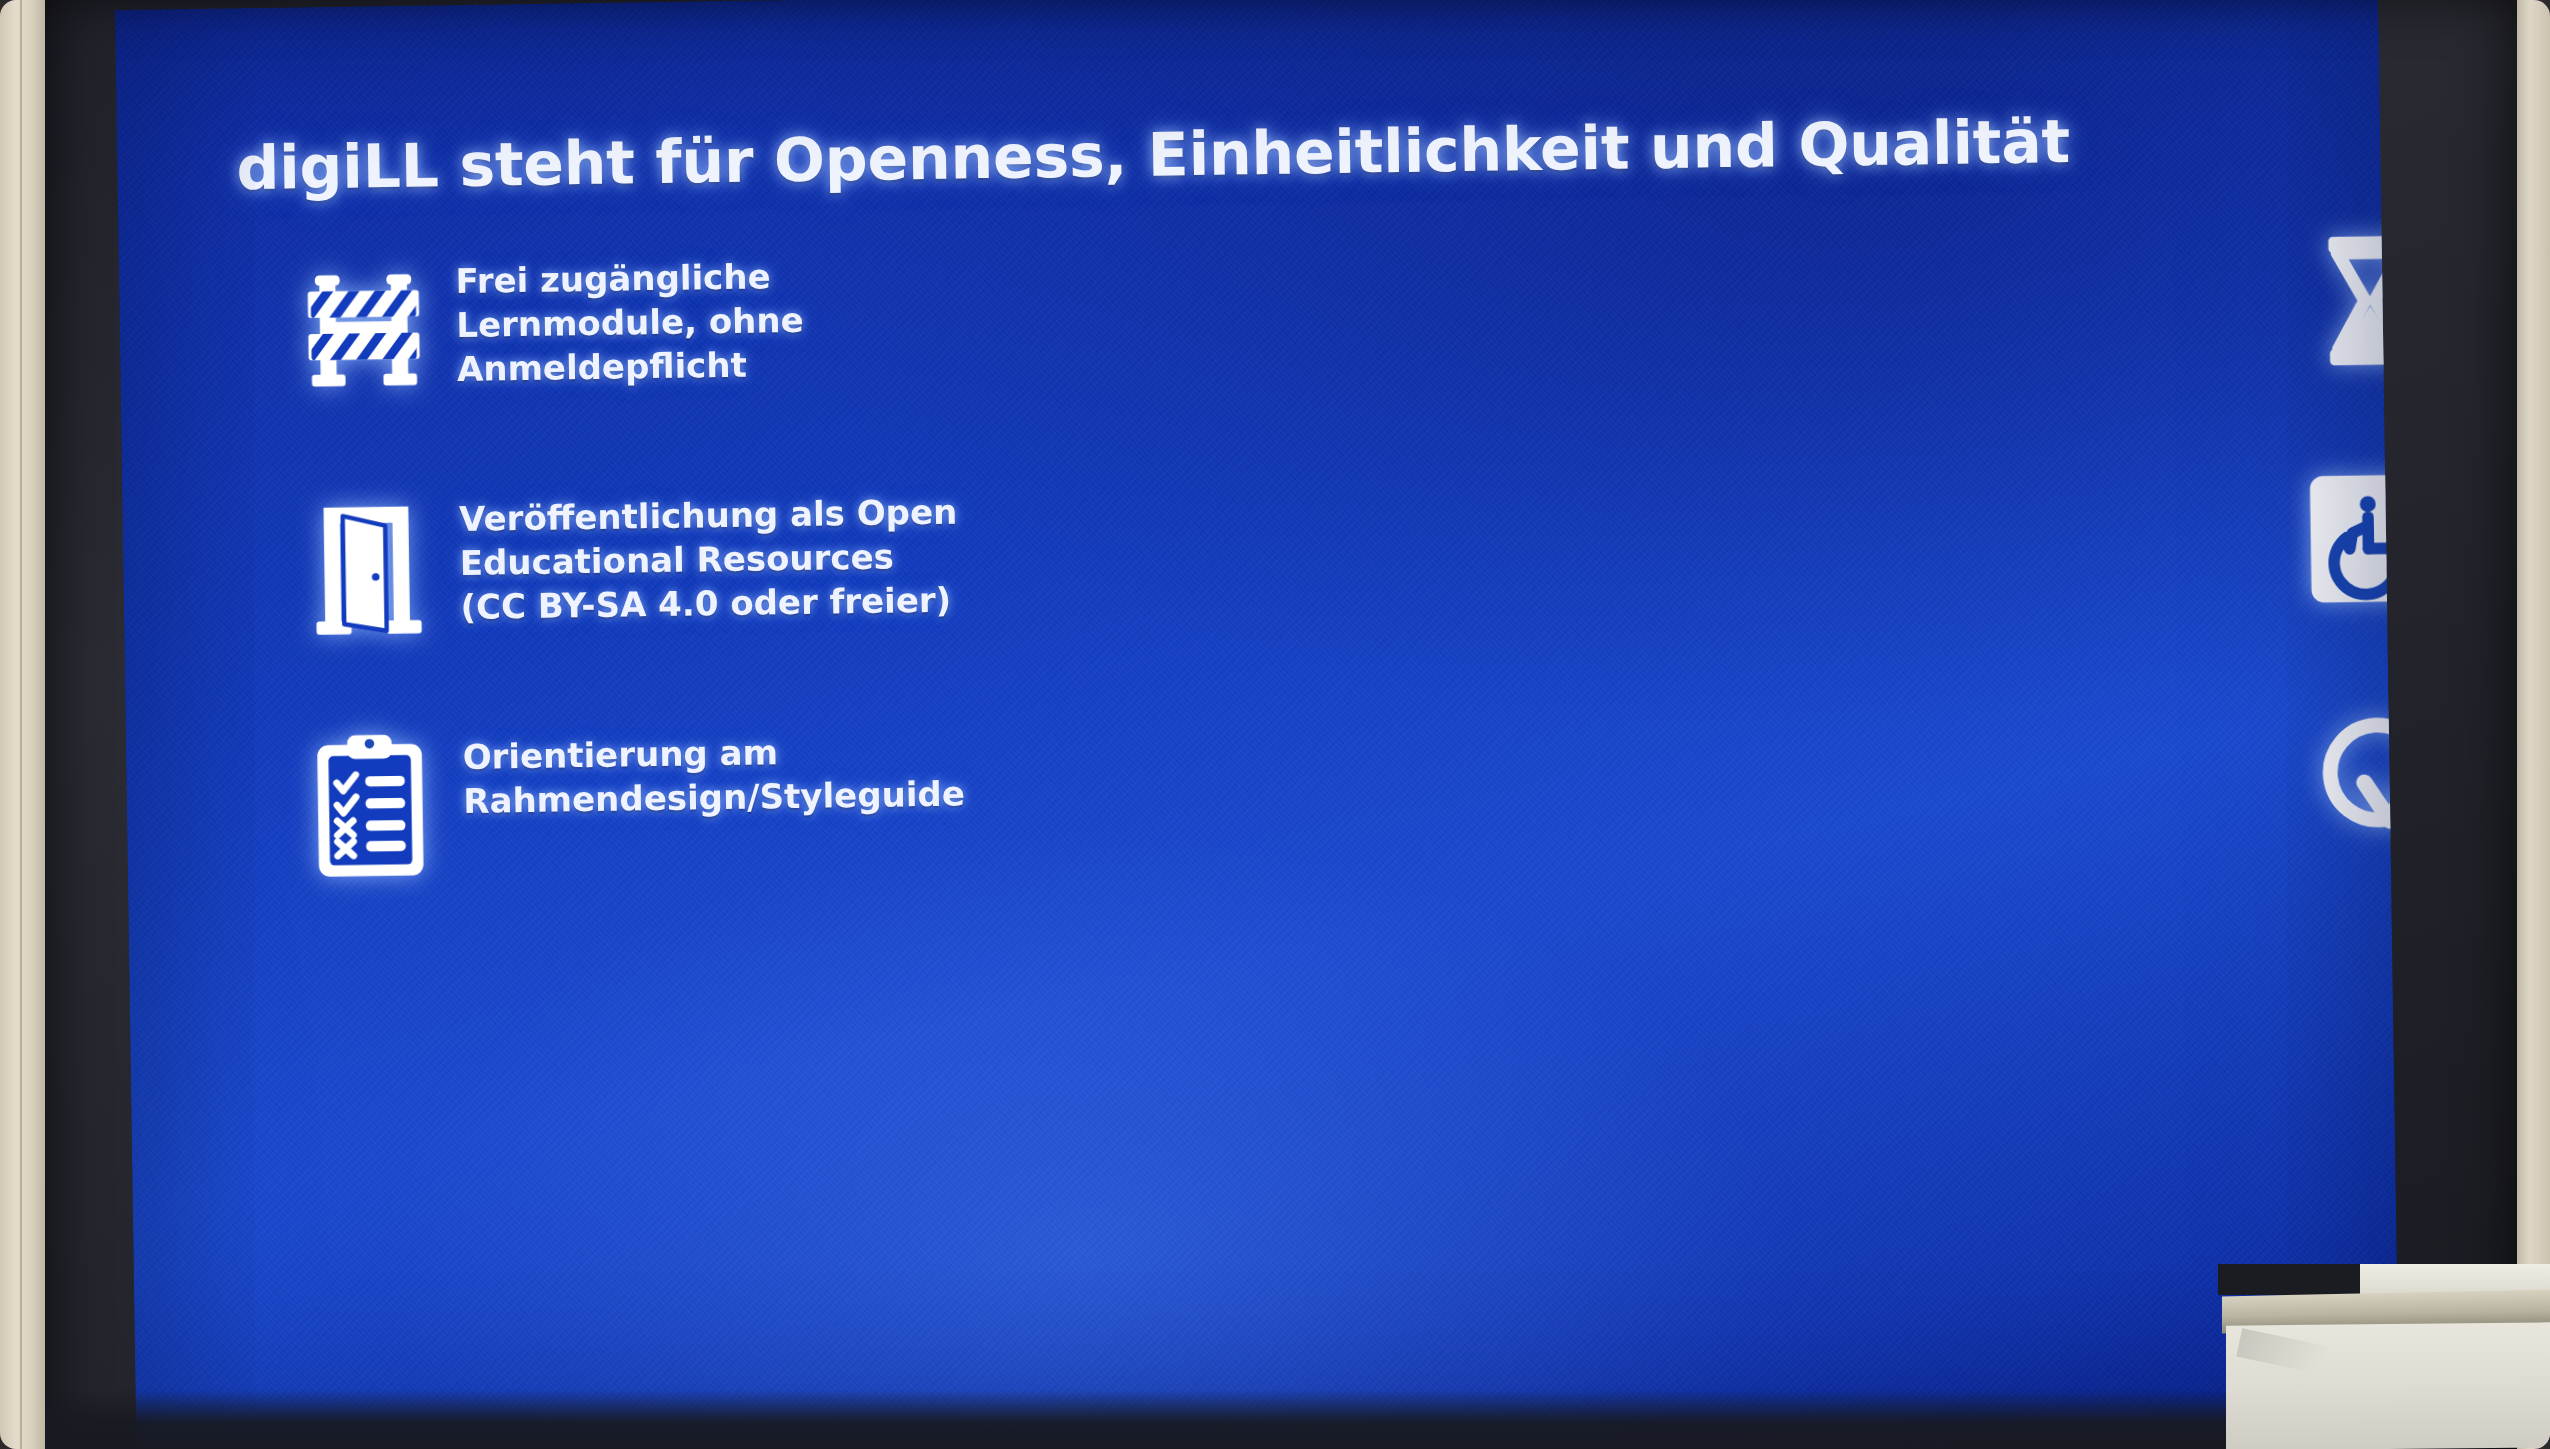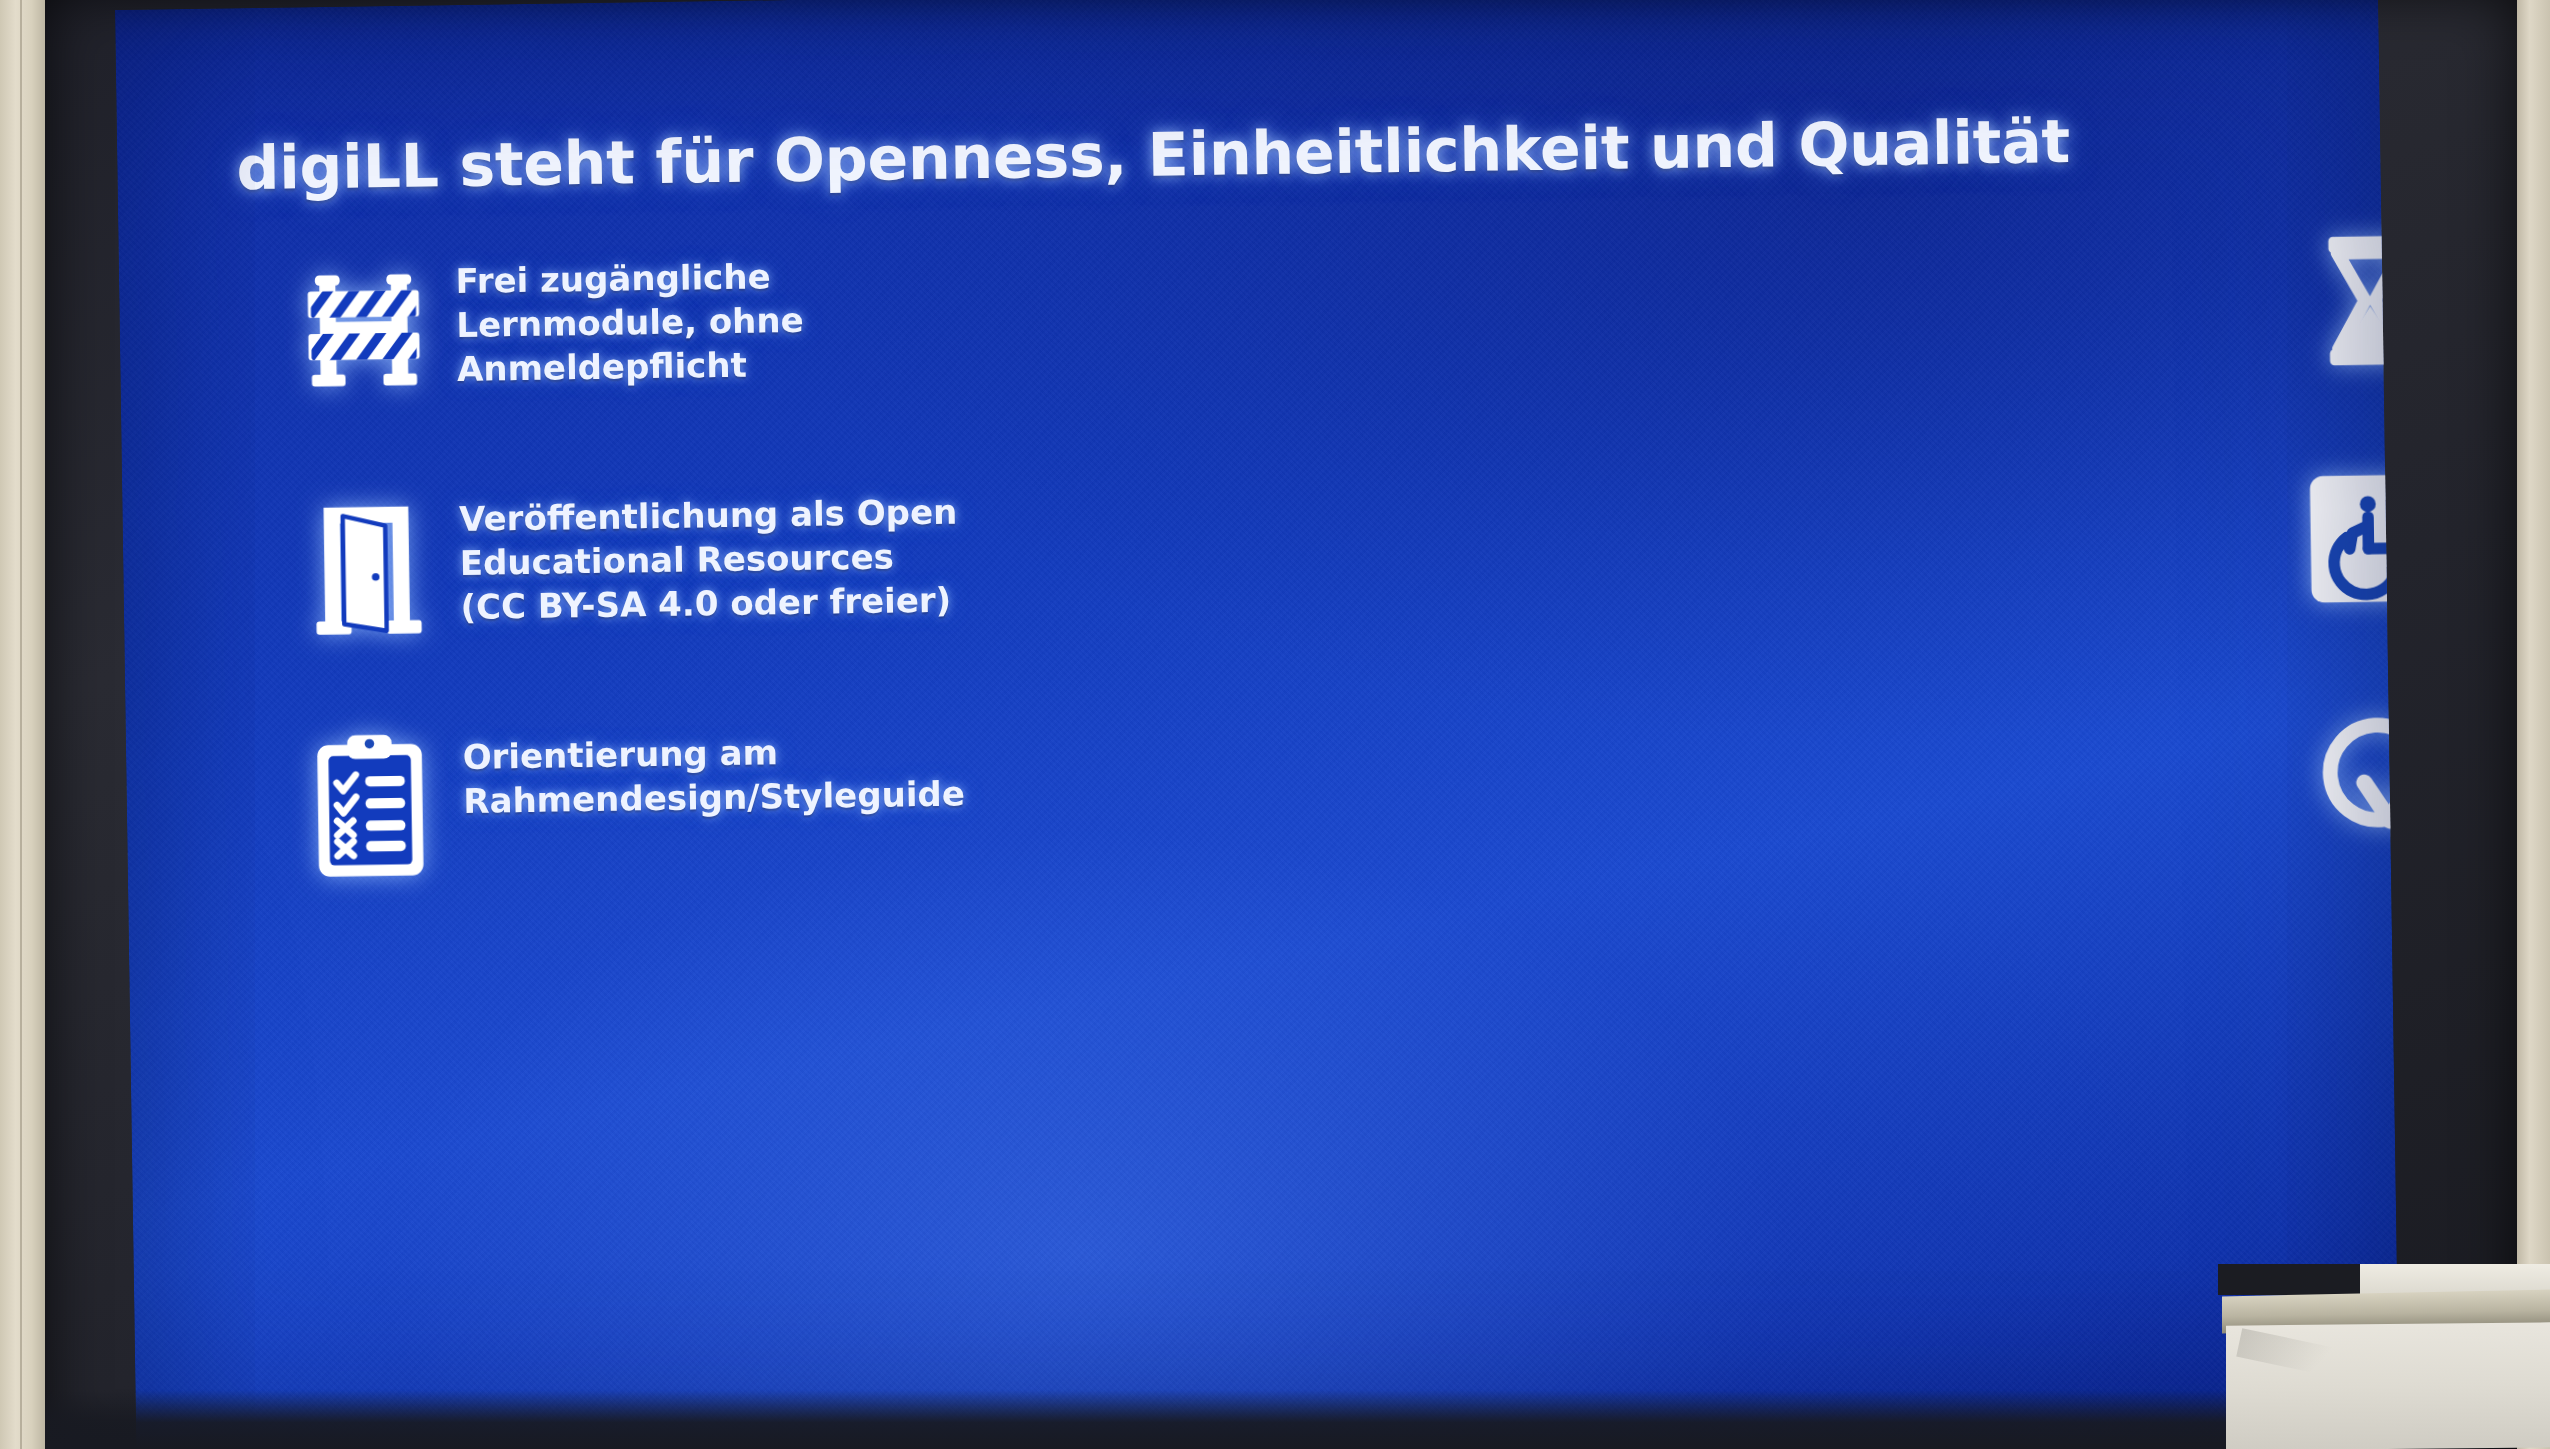--- a/index.html
+++ b/index.html
@@ -13,20 +13,21 @@
     overflow: hidden;
     font-family: "Liberation Sans", sans-serif;
   }
 
   #scene {
     position: relative;
     width: 2550px;
     height: 1449px;
     overflow: hidden;
     background: #701a75;
+    border-radius: 16px;
   }
 
   
   .wall-left {
     position: absolute;
     left: 0; top: 0;
     width: 45px; height: 1449px;
     background: linear-gradient(90deg,#cfc8b4 0%,#e3dccb 35%,#d8d1bd 70%,#bdb6a3 100%);
   }
   .wall-left-seam {

